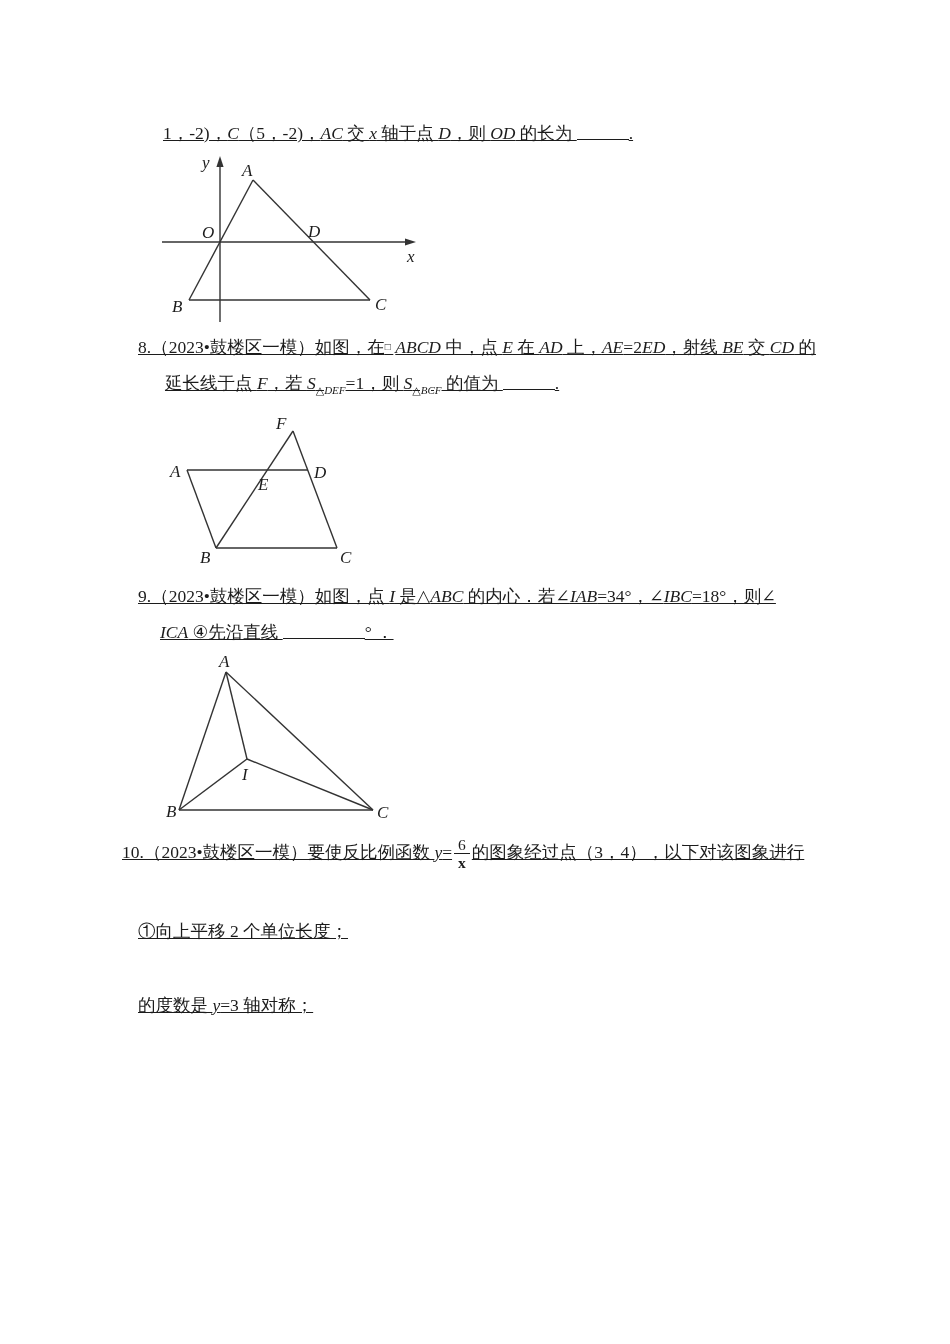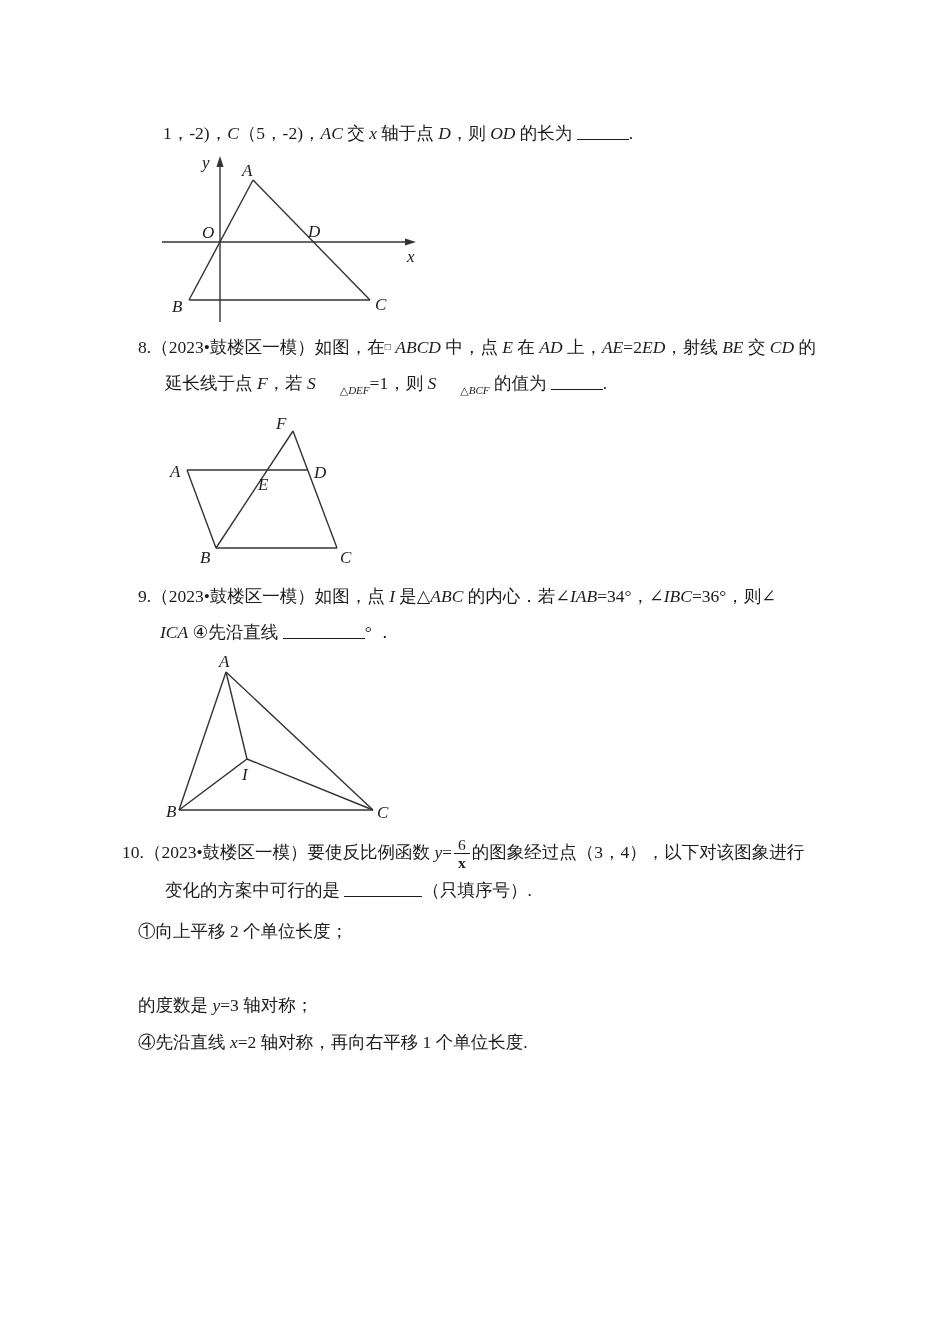--- a/index.html
+++ b/index.html
@@ -9,23 +9,24 @@
     background:#ffffff;
     font-family:"Liberation Serif","DejaVu Serif",serif;
     color:#1c1c1c;
     overflow:hidden;
   }
   .line{
     position:absolute;
     white-space:nowrap;
     font-size:17.5px;
     line-height:22px;
+    text-decoration:underline;
   }
   .it{font-style:italic;}
-  sub{font-size:11px;line-height:0;font-style:italic;margin-left:24px;}
+  sub{font-size:11px;line-height:0;font-style:italic;}
   .sm{font-size:10px;vertical-align:3px;padding-right:2px;}
   .blank{
     display:inline-block;
     height:3px;
     border-bottom:1.5px solid #1c1c1c;
     transform:translateY(1px);
   }
   .frac{
     display:inline-block;
     vertical-align:middle;
@@ -78,43 +79,41 @@
         <line x1="48" y1="136" x2="125" y2="19" stroke="#333333" stroke-width="1.4"></line>
         <text x="108" y="17" font-size="17" font-style="italic" font-family="&quot;Liberation Serif&quot;,&quot;DejaVu Serif&quot;,serif" fill="#1c1c1c">F</text>
         <text x="2" y="65" font-size="17" font-style="italic" font-family="&quot;Liberation Serif&quot;,&quot;DejaVu Serif&quot;,serif" fill="#1c1c1c">A</text>
         <text x="146" y="66" font-size="17" font-style="italic" font-family="&quot;Liberation Serif&quot;,&quot;DejaVu Serif&quot;,serif" fill="#1c1c1c">D</text>
         <text x="90" y="78" font-size="17" font-style="italic" font-family="&quot;Liberation Serif&quot;,&quot;DejaVu Serif&quot;,serif" fill="#1c1c1c">E</text>
         <text x="32" y="151" font-size="17" font-style="italic" font-family="&quot;Liberation Serif&quot;,&quot;DejaVu Serif&quot;,serif" fill="#1c1c1c">B</text>
         <text x="172" y="151" font-size="17" font-style="italic" font-family="&quot;Liberation Serif&quot;,&quot;DejaVu Serif&quot;,serif" fill="#1c1c1c">C</text>
       </svg>
     </div>
 
-  <div class="line" style="left:138px;top:585px"><span>9.（2023•鼓楼区一模）如图，点 </span><span class="it">I</span><span> 是△</span><span class="it">ABC</span><span> 的内心．若∠</span><span class="it">IAB</span><span>=34°，∠</span><span class="it">IBC</span><span>=36°，则∠</span></div>
+  <div class="line" style="left:138px;top:585px"><span>9.（2023•鼓楼区一模）如图，点 </span><span class="it">I</span><span> 是△</span><span class="it">ABC</span><span> 的内心．若∠</span><span class="it">IAB</span><span>=34°，∠</span><span class="it">IBC</span><span>=18°，则∠</span></div>
 
   <div class="line" style="left:160px;top:621px"><span class="it">ICA</span><span> ④先沿直线 </span><span class="blank" style="width: 82px;"></span><span>° ．</span></div>
 
   <div class="fig" style="left:163px;top:652px">
       <svg width="235" height="174">
         <line x1="63" y1="20" x2="16" y2="158" stroke="#333333" stroke-width="1.4"></line>
         <line x1="16" y1="158" x2="210" y2="158" stroke="#333333" stroke-width="1.4"></line>
         <line x1="210" y1="158" x2="63" y2="20" stroke="#333333" stroke-width="1.4"></line>
         <line x1="63" y1="20" x2="84" y2="107" stroke="#333333" stroke-width="1.4"></line>
         <line x1="16" y1="158" x2="84" y2="107" stroke="#333333" stroke-width="1.4"></line>
         <line x1="210" y1="158" x2="84" y2="107" stroke="#333333" stroke-width="1.4"></line>
         <text x="56" y="15" font-size="17" font-style="italic" font-family="&quot;Liberation Serif&quot;,&quot;DejaVu Serif&quot;,serif" fill="#1c1c1c">A</text>
         <text x="3" y="165" font-size="17" font-style="italic" font-family="&quot;Liberation Serif&quot;,&quot;DejaVu Serif&quot;,serif" fill="#1c1c1c">B</text>
         <text x="214" y="166" font-size="17" font-style="italic" font-family="&quot;Liberation Serif&quot;,&quot;DejaVu Serif&quot;,serif" fill="#1c1c1c">C</text>
         <text x="79" y="128" font-size="17" font-style="italic" font-family="&quot;Liberation Serif&quot;,&quot;DejaVu Serif&quot;,serif" fill="#1c1c1c">I</text>
       </svg>
     </div>
 
   <div class="line" style="left:122px;top:836px"><span>10.（2023•鼓楼区一模）要使反比例函数 </span><span class="it">y</span><span>=</span><span class="frac"><span class="num">6</span><span class="den">x</span></span><span>的图象经过点（3，4），以下对该图象进行</span></div>
 
-  <div class="line" style="left:165px;top:879px"><span>变化的方案中可行的是 </span><span class="blank" style="width: 78px;"></span><span>（只填序号）.</span></div>
 
   <div class="line" style="left:138px;top:920px"><span>①向上平移 2 个单位长度；</span></div>
 
 
   <div class="line" style="left:138px;top:994px"><span>的度数是 </span><span class="it">y</span><span>=3 轴对称；</span></div>
 
-  <div class="line" style="left:138px;top:1031px"><span>④先沿直线 </span><span class="it">x</span><span>=2 轴对称，再向右平移 1 个单位长度.</span></div>
 
 </div>
 
 </body></html>

